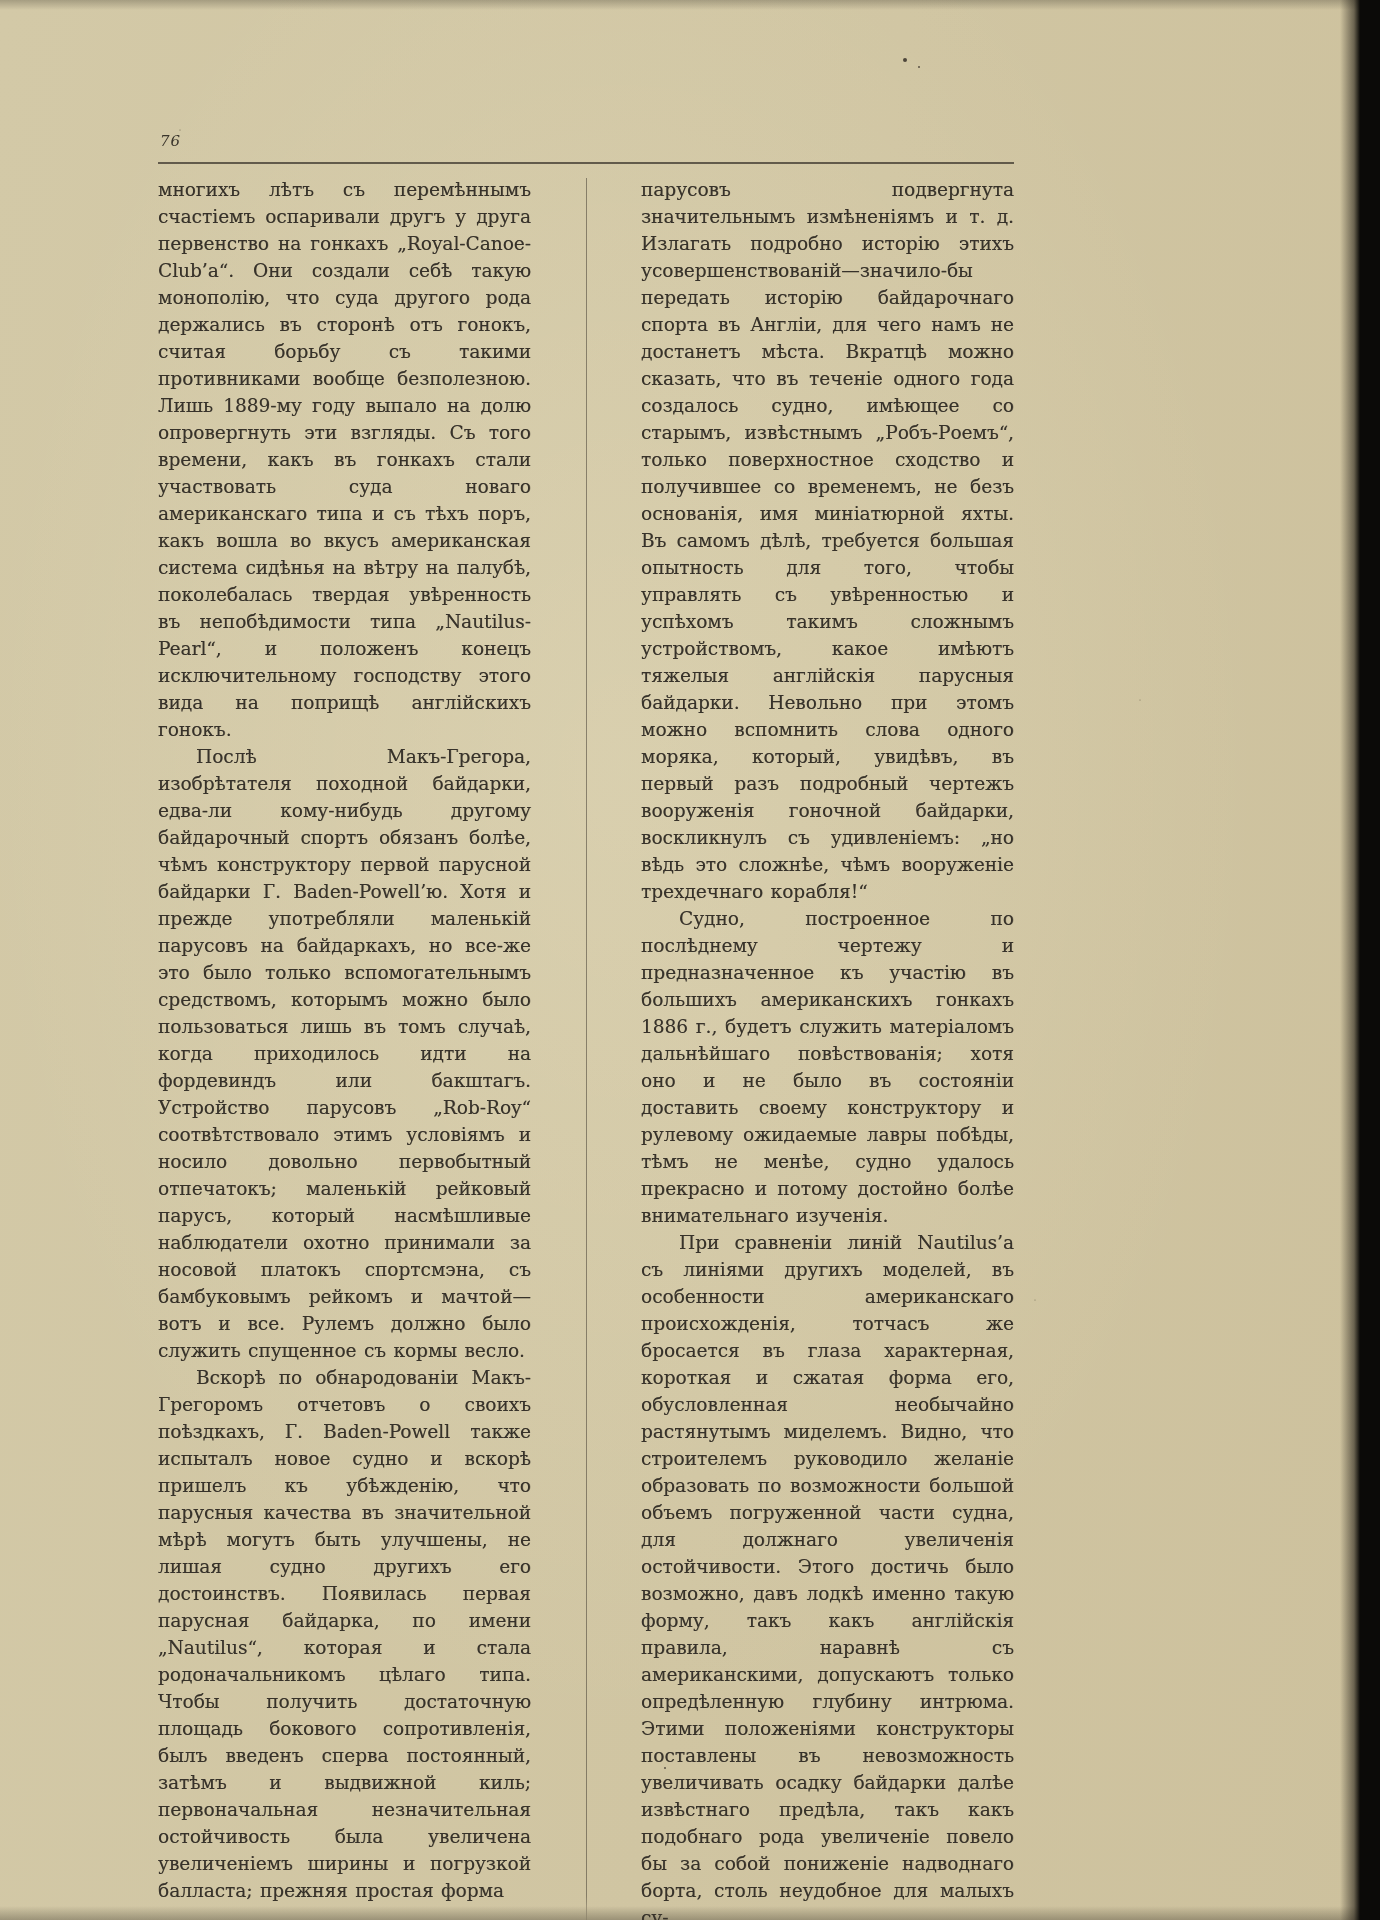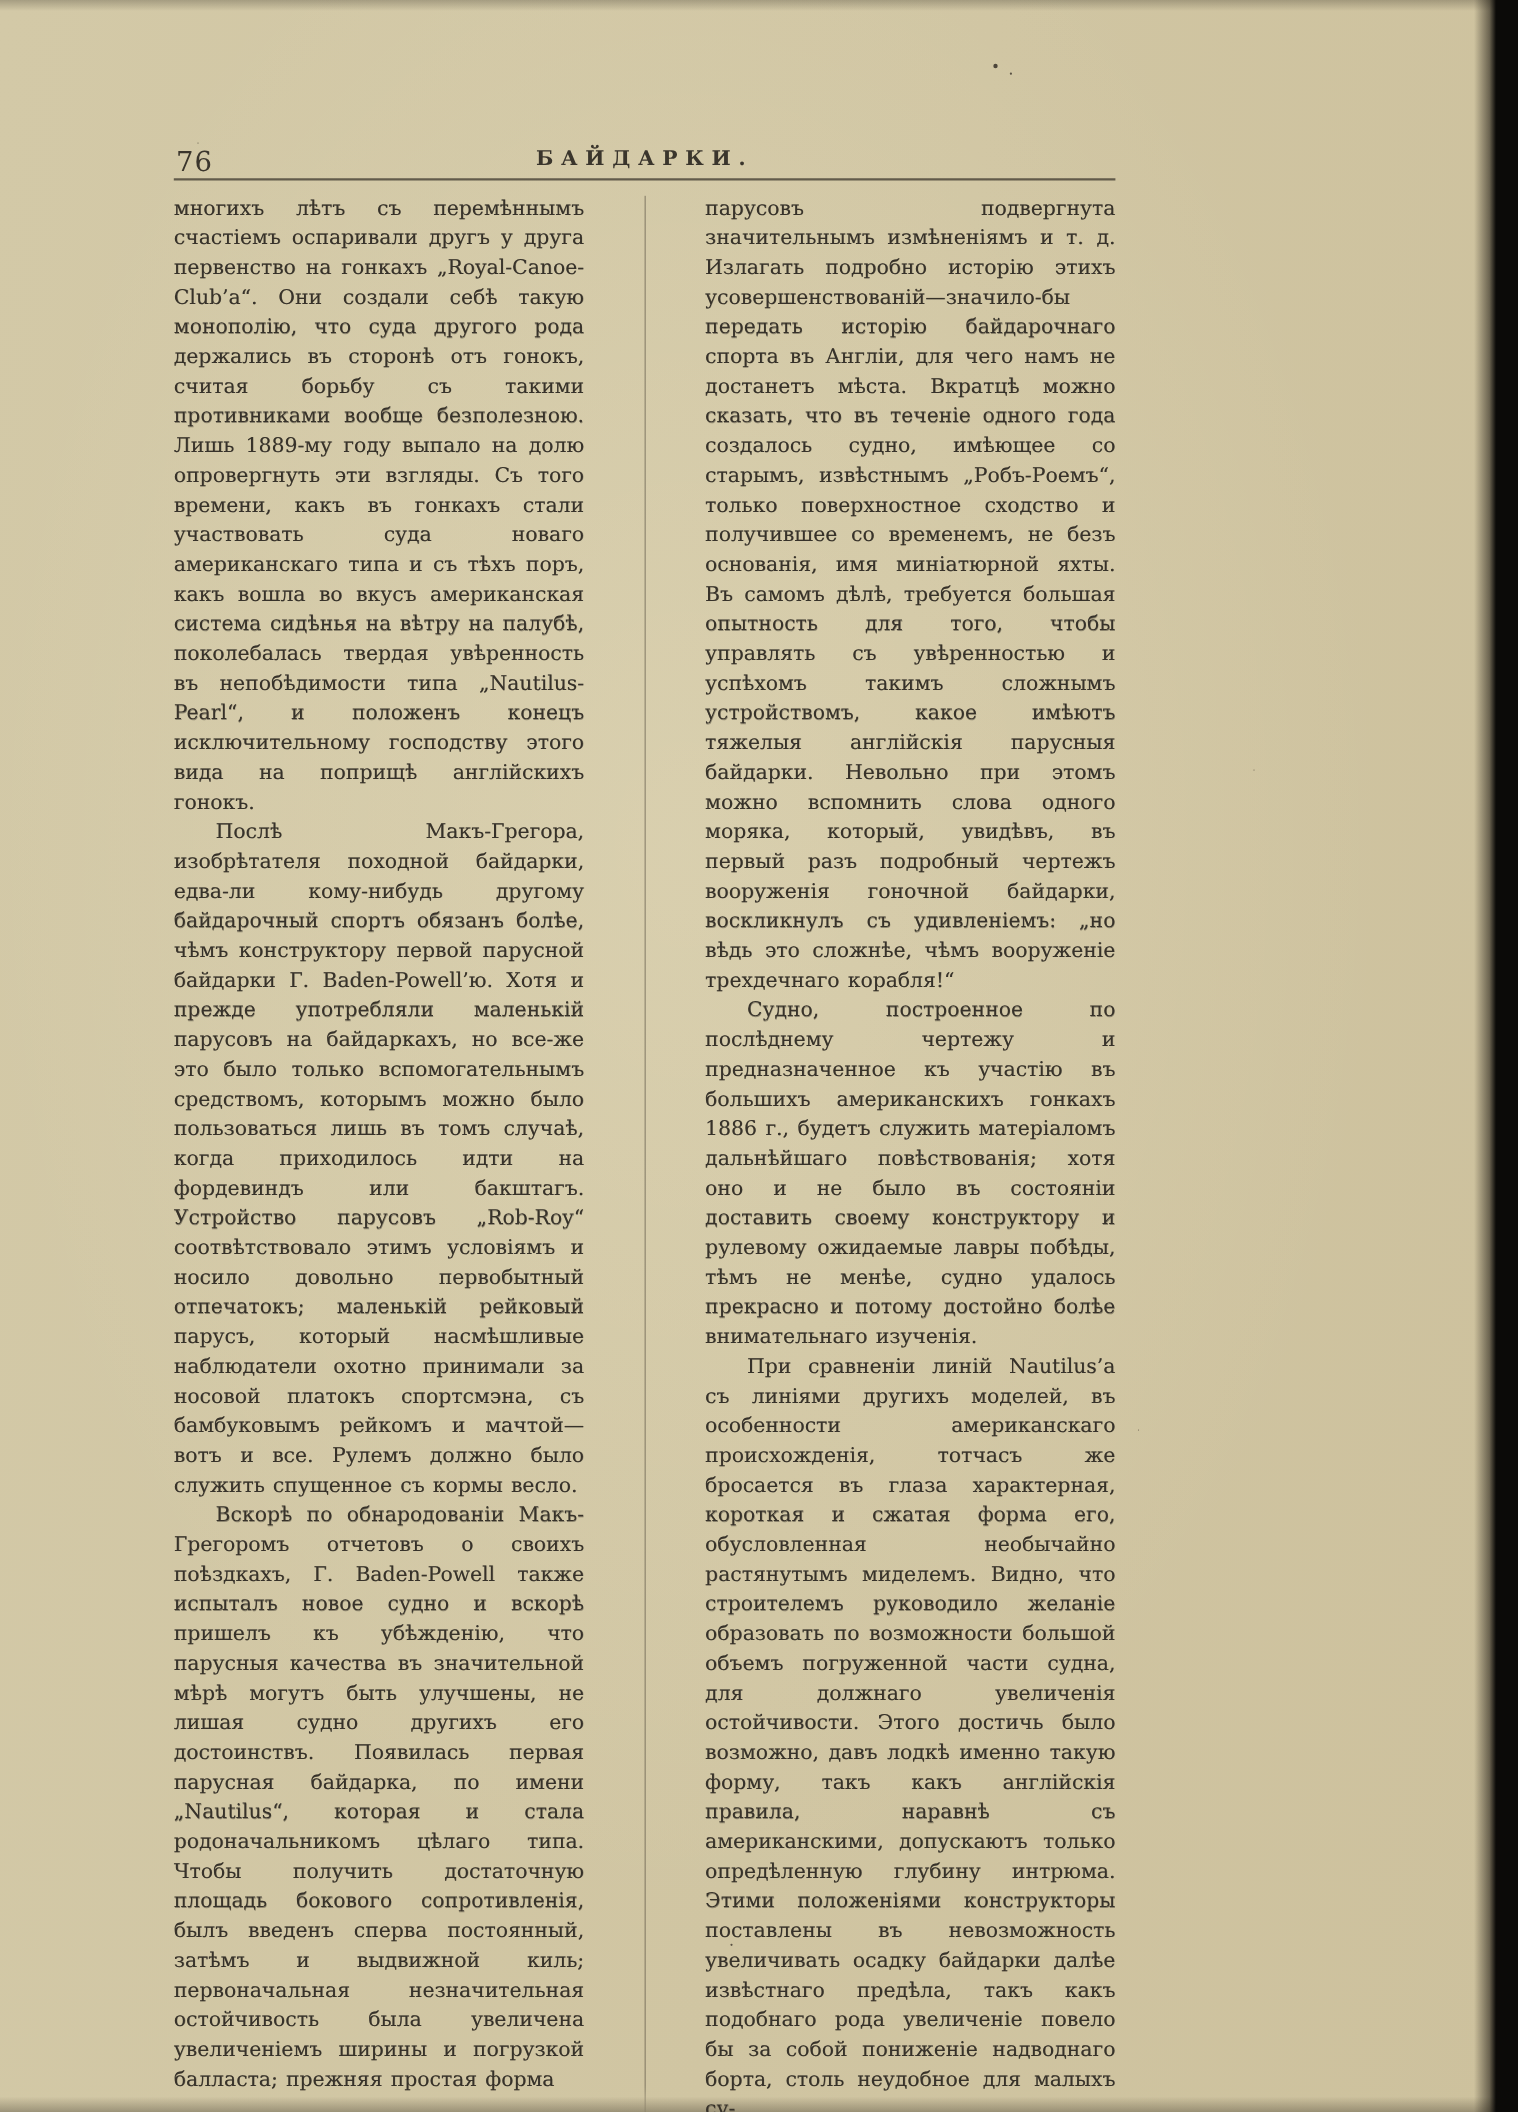--- a/index.html
+++ b/index.html
@@ -61,23 +61,24 @@
     top: 132px;
     width: 856px;
   }
   .running-head {
     position: relative;
     height: 30px;
   }
   .page-number {
     position: absolute;
     left: 2px; top: 0;
-    font-size: 25px;
+    font-size: 15px;
     letter-spacing: 1px;
     color: #3a352c;
+    font-style: italic;
   }
   .head-title {
     position: absolute;
     left: 0; top: 2px;
     width: 100%;
     text-align: center;
     font-size: 18.5px;
     font-weight: bold;
     letter-spacing: 7px;
     color: #3a352c;
@@ -122,21 +123,20 @@
 
   <div class="scan-edge-top"></div>
   <div class="scan-edge-bottom"></div>
   <div class="scan-edge-right"></div>
   <div class="specks"></div>
 
   <div class="content">
 
     <div class="running-head">
       <span class="page-number">76</span>
-      <span class="head-title">БАЙДАРКИ.</span>
     </div>
     <div class="head-rule"></div>
 
     <div class="columns">
 
       <div class="col">
         <p>многихъ лѣтъ съ перемѣннымъ счастіемъ оспаривали другъ у друга первенство на гонкахъ „Royal-Canoe-Club’a“. Они создали себѣ такую монополію, что суда другого рода держались въ сторонѣ отъ гонокъ, считая борьбу съ такими противниками вообще безполезною. Лишь 1889-му году выпало на долю опровергнуть эти взгляды. Съ того времени, какъ въ гонкахъ стали участвовать суда новаго американскаго типа и съ тѣхъ поръ, какъ вошла во вкусъ американская система сидѣнья на вѣтру на палубѣ, поколебалась твердая увѣренность въ непобѣдимости типа „Nautilus-Pearl“, и положенъ конецъ исключительному господству этого вида на поприщѣ англійскихъ гонокъ.</p>
         <p class="indent">Послѣ Макъ-Грегора, изобрѣтателя походной байдарки, едва-ли кому-нибудь другому байдарочный спортъ обязанъ болѣе, чѣмъ конструктору первой парусной байдарки Г. Baden-Powell’ю. Хотя и прежде употребляли маленькій парусовъ на байдаркахъ, но все-же это было только вспомогательнымъ средствомъ, которымъ можно было пользоваться лишь въ томъ случаѣ, когда приходилось идти на фордевиндъ или бакштагъ. Устройство парусовъ „Rob-Roy“ соотвѣтствовало этимъ условіямъ и носило довольно первобытный отпечатокъ; маленькій рейковый парусъ, который насмѣшливые наблюдатели охотно принимали за носовой платокъ спортсмэна, съ бамбуковымъ рейкомъ и мачтой—вотъ и все. Рулемъ должно было служить спущенное съ кормы весло.</p>
         <p class="indent">Вскорѣ по обнародованіи Макъ-Грегоромъ отчетовъ о своихъ поѣздкахъ, Г. Baden-Powell также испыталъ новое судно и вскорѣ пришелъ къ убѣжденію, что парусныя качества въ значительной мѣрѣ могутъ быть улучшены, не лишая судно другихъ его достоинствъ. Появилась первая парусная байдарка, по имени „Nautilus“, которая и стала родоначальникомъ цѣлаго типа. Чтобы получить достаточную площадь бокового сопротивленія, былъ введенъ сперва постоянный, затѣмъ и выдвижной киль; первоначальная незначительная остойчивость была увеличена увеличеніемъ ширины и погрузкой балласта; прежняя простая форма</p>
       </div>

